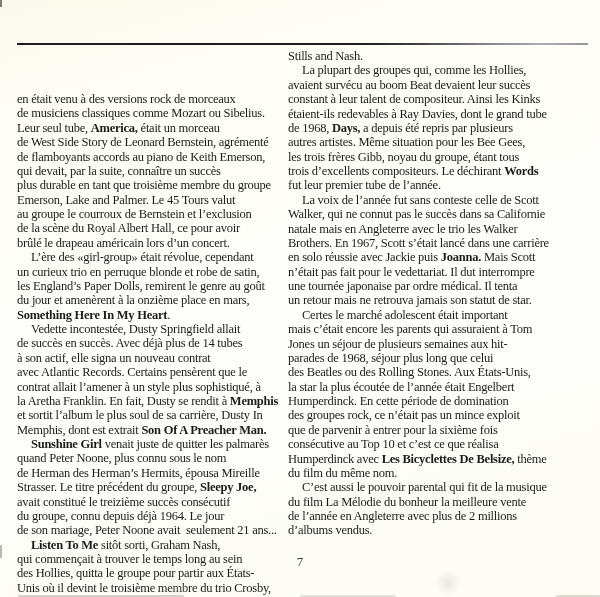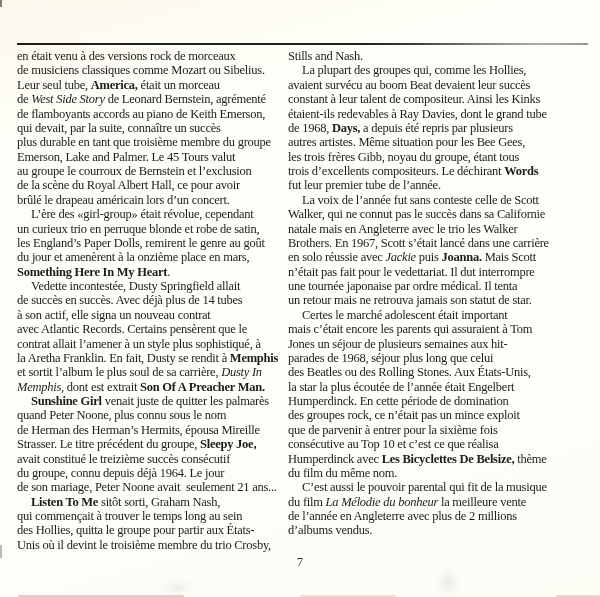--- a/index.html
+++ b/index.html
@@ -24,26 +24,26 @@
       #1e1e1e 0%, #1e1e1e 60%, #3f3f3f 70%, #848484 82%, #aeaeae 92%, #969696 100%);
   }
   .col {
     position: absolute;
     top: 49px;
     font-size: 12.5px;
     line-height: 14.38px;
     letter-spacing: -0.25px;
     white-space: pre;
   }
-  .col.left  { left: 17px;  width: 284px; }
+  .col.left  { left: 17px;  width: 284px; margin-top: 43px; }
   .col.right { left: 288px; width: 292px; }
   .line { height: 14.38px; }
   .line.indent { text-indent: 14px; }
   .b { font-weight: bold; font-family: Liberation Serif, serif; }
-  .i { font-style: italic; }
+  .i { }
   .page-number {
     position: absolute;
     top: 554px; left: 0; width: 600px;
     text-align: center;
     font-size: 13px;
     color: #3e3e3e;
     letter-spacing: 0;
   }
   
   .artifact { position: absolute; pointer-events: none; }

